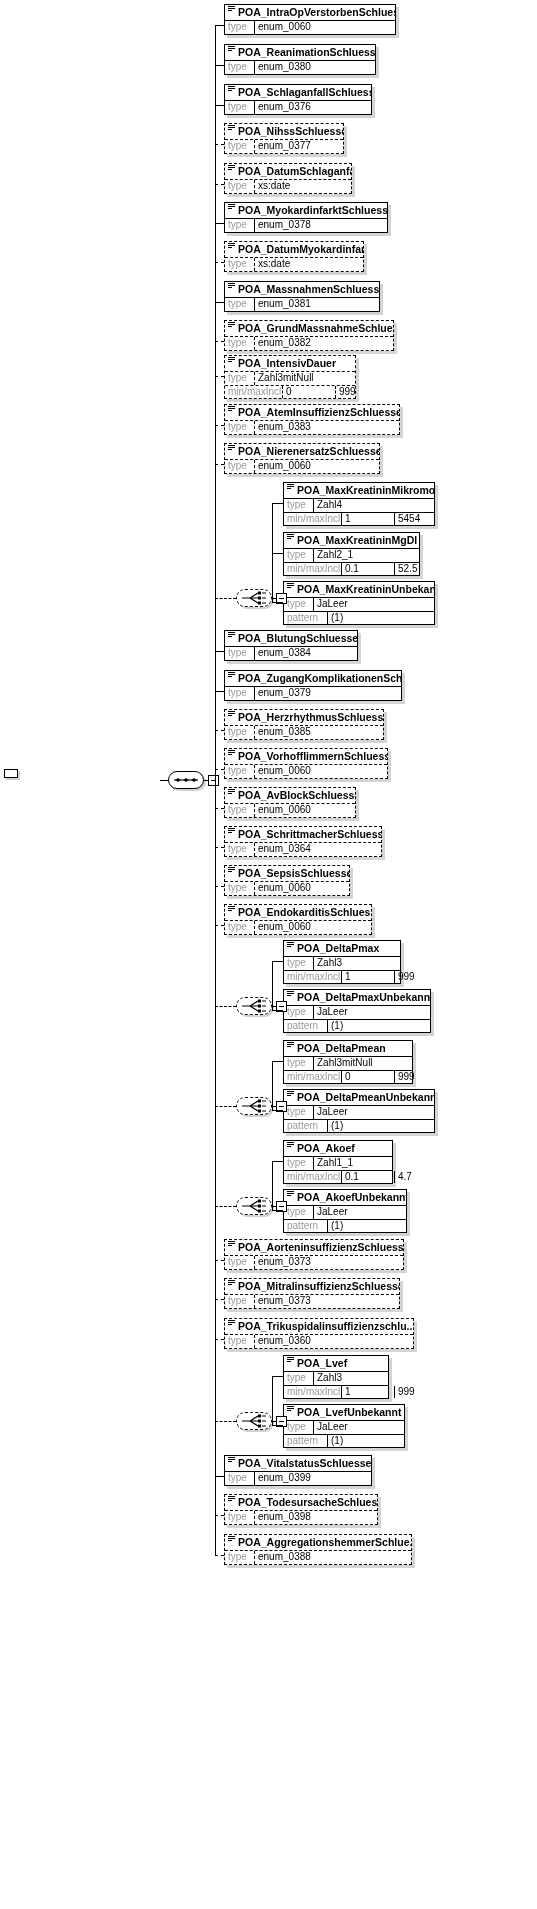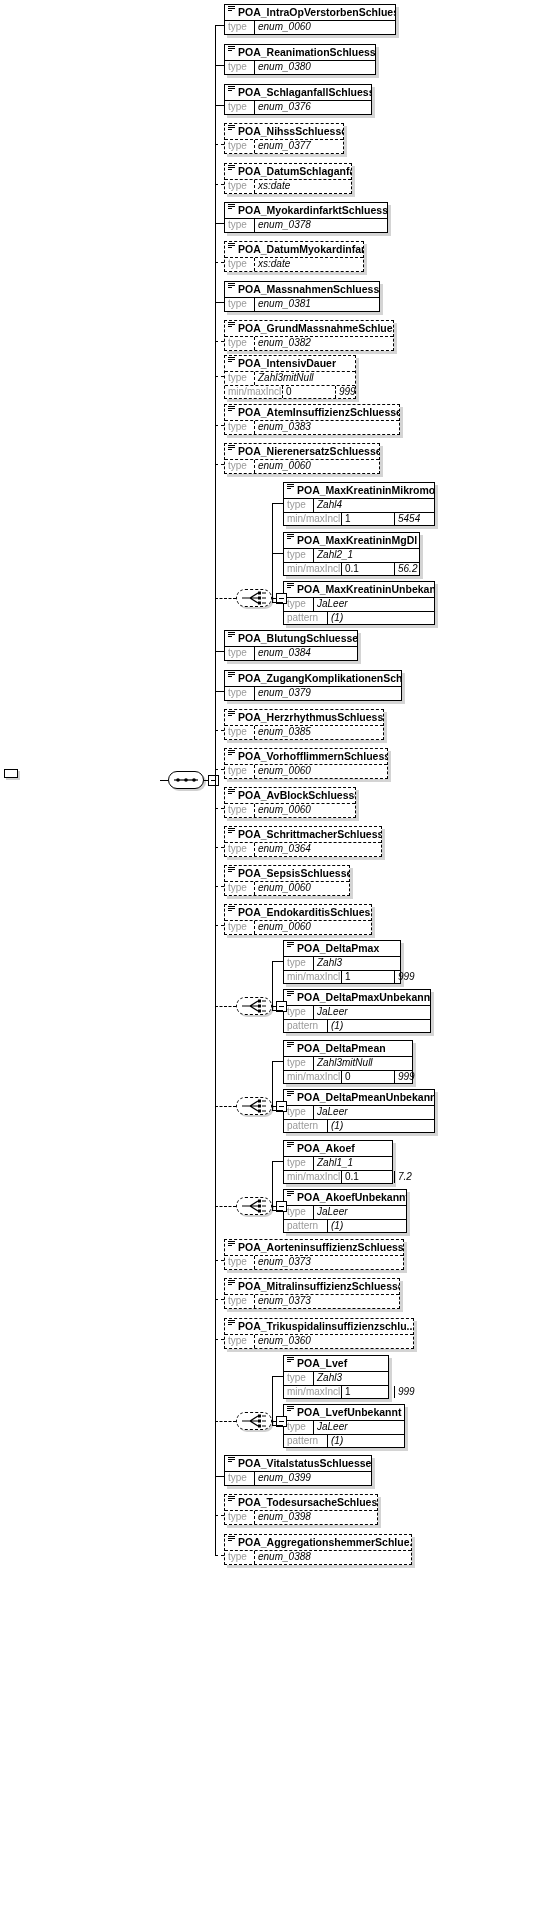--- a/index.html
+++ b/index.html
@@ -138,21 +138,21 @@
     flex: 0 0 auto;
   }
   .prow .v2 {
     color: #000;
     padding: 0 3px;
     white-space: nowrap;
     border-left: 1px solid #000;
     flex: 0 0 auto;
   }
   .elem.optional .prow .v2 { border-left: 1px dashed #000; }
-  .prow .v.grow, .prow .v2.grow { flex: 1 1 auto; font-style: italic; }
+  .prow .v.grow, .prow .v2.grow { flex: 1 1 auto; }
 </style>
 </head>
 <body>
 
 <div id="canvas">
     <div class="elem" style="left: 224px; top: 4px; width: 172px;">
       <div class="title"><span class="hdr-icon">
           <i></i>
           <i></i>
           <i></i>
@@ -337,21 +337,21 @@
           <i></i>
         </span><span>POA_MaxKreatininMgDl</span></div>
       <div class="rows">
         <div class="prow">
           <span class="k" style="width: 30px;">type</span>
           <span class="v grow">Zahl2_1</span>
         </div>
         <div class="prow">
           <span class="k" style="width: 58px;">min/maxIncl</span>
           <span class="v" style="width: 52px;">0.1</span>
-          <span class="v2 grow">56.2</span>
+          <span class="v2 grow">52.5</span>
         </div>
       </div>
     </div>
     <div class="elem" style="left: 283px; top: 581px; width: 152px;">
       <div class="title"><span class="hdr-icon">
           <i></i>
           <i></i>
           <i></i>
         </span><span>POA_MaxKreatininUnbekannt</span></div>
       <div class="rows">
@@ -546,21 +546,21 @@
           <i></i>
         </span><span>POA_Akoef</span></div>
       <div class="rows">
         <div class="prow">
           <span class="k" style="width: 30px;">type</span>
           <span class="v grow">Zahl1_1</span>
         </div>
         <div class="prow">
           <span class="k" style="width: 58px;">min/maxIncl</span>
           <span class="v" style="width: 52px;">0.1</span>
-          <span class="v2 grow">7.2</span>
+          <span class="v2 grow">4.7</span>
         </div>
       </div>
     </div>
     <div class="elem" style="left: 283px; top: 1189px; width: 124px;">
       <div class="title"><span class="hdr-icon">
           <i></i>
           <i></i>
           <i></i>
         </span><span>POA_AkoefUnbekannt</span></div>
       <div class="rows">

